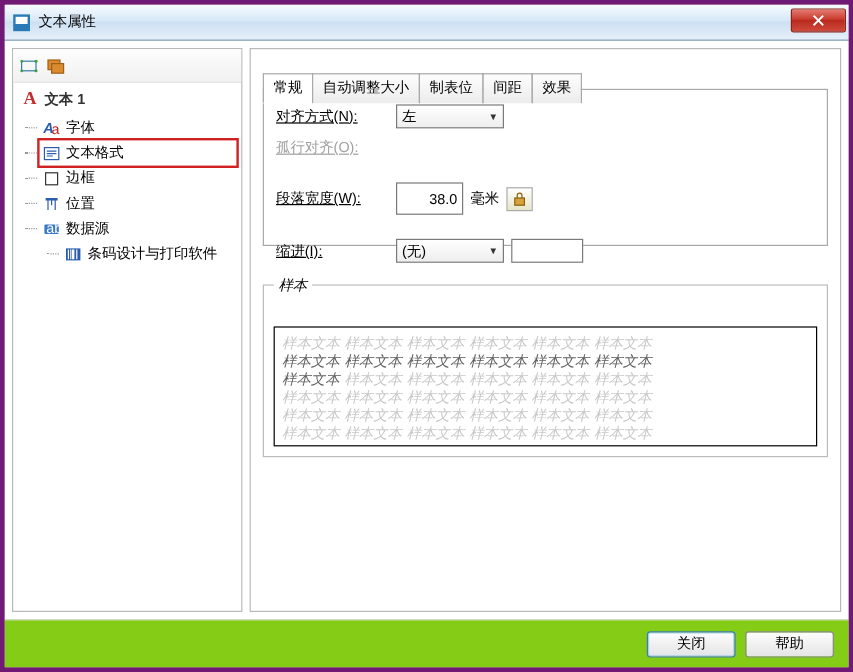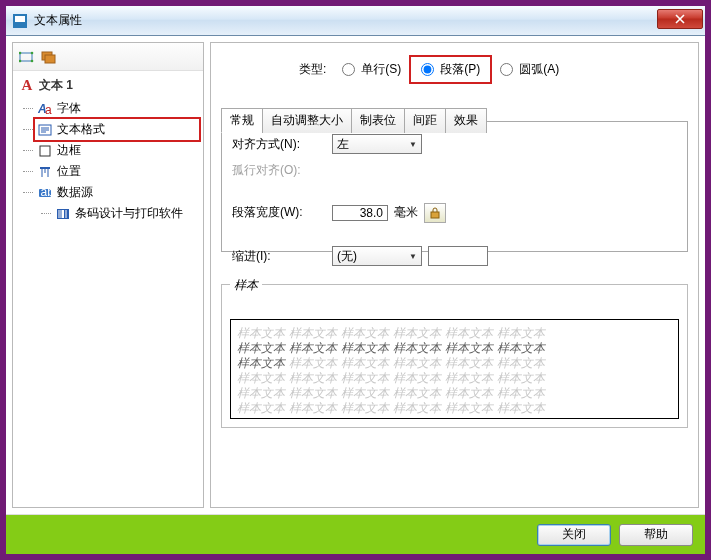--- a/index.html
+++ b/index.html
@@ -1,18 +1,18 @@
 <!DOCTYPE html>
 <html><head>
 <meta charset="utf-8">
 <style>
 * { box-sizing: border-box; margin: 0; padding: 0; font-family: "Microsoft YaHei", SimSun, sans-serif; font-size: 12px; }
 body { background: #fff; width: 711px; height: 560px; overflow: hidden; }
 
-.window { width: 711px; height: 560px; border: 6px solid #701a75; display: flex; flex-direction: column; justify-content: space-between; }
+.window { width: 711px; height: 560px; border: 4px solid #701a75; display: flex; flex-direction: column; justify-content: space-between; }
 .titlebar { height: 30px; background: linear-gradient(#f7fbff, #d7e8f7 45%, #cde0f2 50%, #e6f0fa); display: flex; align-items: center; padding: 0 2px 0 6px; border-bottom: 1px solid #6b8aa8; }
 .titlebar .app-icon { width: 16px; height: 16px; margin-right: 6px; display: inline-flex; }
 .titlebar .title { color: #000; flex: 1; }
 .close-btn { width: 46px; height: 20px; background: linear-gradient(#e67a72, #c83b2e 45%, #b82a1d 50%, #cf4a3c); border: 1px solid #8b2218; border-radius: 2px; display: flex; align-items: center; justify-content: center; color: #fff; cursor: pointer; margin-top: -3px; }
 .close-btn svg { width: 10px; height: 10px; }
 
 .content { flex: 1; display: flex; padding: 6px; gap: 6px; background: #fff; }
 
 .left-panel { width: 192px; border: 1px solid #b9b9b9; display: flex; flex-direction: column; background: #fff; }
 .left-toolbar { height: 28px; border-bottom: 1px solid #e0e0e0; display: flex; align-items: center; padding: 0 4px; gap: 2px; background: linear-gradient(#fdfdfd, #f1f1f1); }
@@ -34,25 +34,25 @@
 .radio-group { display: inline-flex; align-items: center; gap: 4px; }
 .radio-group.highlight { outline: 2px solid #d02020; padding: 4px 10px; }
 .radio-group input { margin-right: 2px; }
 
 .tabs { display: flex; border-bottom: 1px solid #a9a9a9; margin-left: 0; }
 .tab { padding: 3px 8px; border: 1px solid #a9a9a9; border-bottom: none; background: linear-gradient(#fdfdfd,#ececec); margin-right: -1px; cursor: pointer; position: relative; top: 12px; }
 .tab.active { background: #fff; border-bottom: 1px solid #fff; }
 
 .tab-body { border: 1px solid #a9a9a9; border-top: none; padding: 12px 10px 12px 10px; flex: 0 0 auto; height: 130px; }
 .form-row { display: flex; align-items: center; margin-bottom: 8px; }
-.form-row .lbl { width: 100px; color: #000; }
+.form-row .lbl { width: 100px; color: #000; text-decoration: underline; }
 .form-row.disabled .lbl { color: #a0a0a0; }
 .combo { width: 90px; height: 20px; border: 1px solid #7a7a7a; background: linear-gradient(#fff,#eee); display: flex; align-items: center; padding: 0 4px; justify-content: space-between; cursor: pointer; }
 .combo .arrow { font-size: 8px; color: #333; }
-.num-input { width: 56px; height: 16px; border: 1px solid #7a7a7a; padding: 0 4px; text-align: right; }
+.num-input { width: 56px; height: 27px; border: 1px solid #7a7a7a; padding: 0 4px; text-align: right; }
 .unit { margin: 17px 6px; }
 .lock-btn { width: 22px; height: 20px; border: 1px solid #aaa; background: linear-gradient(#fff,#e6e6c8); display: flex; align-items: center; justify-content: center; cursor: pointer; }
 .text-input { width: 60px; height: 20px; border: 1px solid #7a7a7a; padding: 0 4px; }
 
 .sample-group { margin-top: 32px; border: 1px solid #bcbcbc; padding: 8px 8px 8px 8px; position: relative; font-style: italic; }
 .sample-group .legend { position: absolute; top: -8px; left: 8px; background: #fff; padding: 0 4px; }
 .sample-box { border: 1px solid #000; height: 100px; padding: 6px; overflow: hidden; margin-top: 26px; }
 .sample-row { display: flex; gap: 4px; margin-bottom: 1px; }
 .sample-box span { color: #c8c8c8; font-size: 12px; line-height: 14px; white-space: nowrap; }
 .sample-box span.dark { color: #606060; }
@@ -167,35 +167,20 @@
                   <line x1="10" y1="3" x2="10" y2="11" stroke="#fff"></line>
                 </svg>
               </span>
             <span class="label">条码设计与打印软件</span>
           </li>
         </ul>
       </div>
     </div>
 
     <div class="right-panel">
-      <div class="type-row">
-        <span class="type-label">类型:</span>
-        <label class="radio-group">
-          <input type="radio" name="t" style="">
-          <span>单行(S)</span>
-        </label>
-        <label class="radio-group highlight">
-          <input type="radio" name="t" checked="" style="">
-          <span>段落(P)</span>
-        </label>
-        <label class="radio-group">
-          <input type="radio" name="t" style="">
-          <span>圆弧(A)</span>
-        </label>
-      </div>
 
       <div class="tabs">
         <div class="tab active"><span>常规</span></div>
         <div class="tab"><span>自动调整大小</span></div>
         <div class="tab"><span>制表位</span></div>
         <div class="tab"><span>间距</span></div>
         <div class="tab"><span>效果</span></div>
       </div>
 
       <div class="tab-body">

